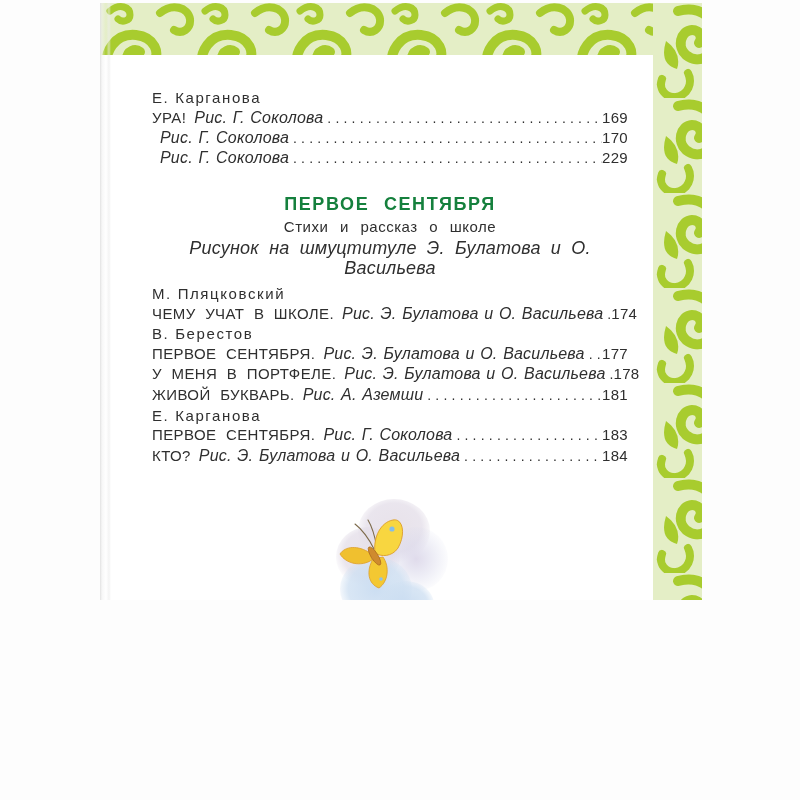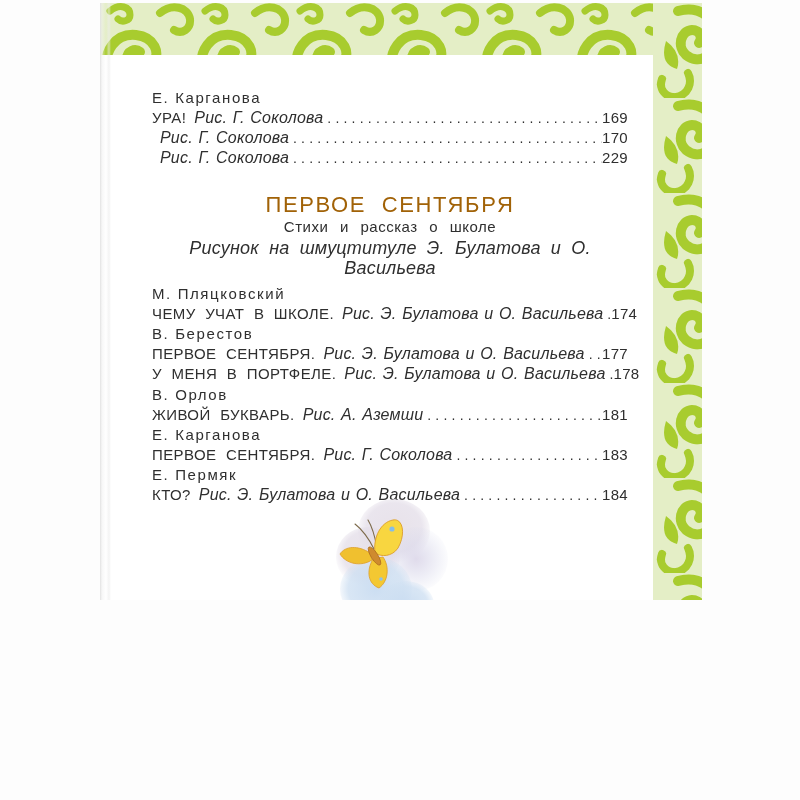--- a/index.html
+++ b/index.html
@@ -18,21 +18,21 @@
   .row{display:flex;align-items:baseline;line-height:20px;white-space:nowrap;}
   .author{font-size:15px;letter-spacing:1.6px;}
   .title{font-size:15px;letter-spacing:.4px;word-spacing:5px;}
   .credit{font-style:italic;font-size:16px;margin-left:8px;letter-spacing:.2px;word-spacing:1px;}
   .dots{flex:1;overflow:hidden;white-space:nowrap;min-width:8px;}
   .dots::before{content:"..........................................................................";
                 letter-spacing:4.2px;font-size:14px;color:#2f2f2f;padding-left:4px;}
   .pagenum{font-size:15px;letter-spacing:.3px;}
 
   .heading{text-align:center;margin-top:26px;}
-  .heading-title{color:#a16207;font-weight:normal;font-size:22px;letter-spacing:1.6px;word-spacing:8px;line-height:21px;}
+  .heading-title{color:#15803d;font-weight:bold;font-size:18px;letter-spacing:1.6px;word-spacing:8px;line-height:21px;}
   .heading-sub{font-size:15px;letter-spacing:.5px;word-spacing:7px;line-height:22px;margin-top:1px;}
   .heading-note{font-style:italic;font-size:18px;letter-spacing:.2px;word-spacing:5px;line-height:20px;}
   .groups{margin-top:6px;}
   .group-row{line-height:19.6px;}
 
   .illustration{position:absolute;left:228px;top:492px;width:136px;height:148px;}
 </style>
 </head>
 <body>
 
@@ -133,42 +133,36 @@
           <span class="pagenum">177</span>
         </div>
         <div class="row group-row">
           <span class="title">У  МЕНЯ  В  ПОРТФЕЛЕ.</span>
           <span class="credit">Рис. Э. Булатова и О. Васильева</span>
           <span class="dots"></span>
           <span class="pagenum">178</span>
         </div>
 
         <div class="row group-row">
-          <span class="author">В. Орлов</span>
-        </div>
-        <div class="row group-row">
           <span class="title">ЖИВОЙ  БУКВАРЬ.</span>
           <span class="credit">Рис. А. Аземши</span>
           <span class="dots"></span>
           <span class="pagenum">181</span>
         </div>
 
         <div class="row group-row">
           <span class="author">Е. Карганова</span>
         </div>
         <div class="row group-row">
           <span class="title">ПЕРВОЕ  СЕНТЯБРЯ.</span>
           <span class="credit">Рис. Г. Соколова</span>
           <span class="dots"></span>
           <span class="pagenum">183</span>
         </div>
 
-        <div class="row group-row">
-          <span class="author">Е. Пермяк</span>
-        </div>
         <div class="row group-row">
           <span class="title">КТО?</span>
           <span class="credit">Рис. Э. Булатова и О. Васильева</span>
           <span class="dots"></span>
           <span class="pagenum">184</span>
         </div>
       </div>
     </div>
 
     <div class="illustration">

